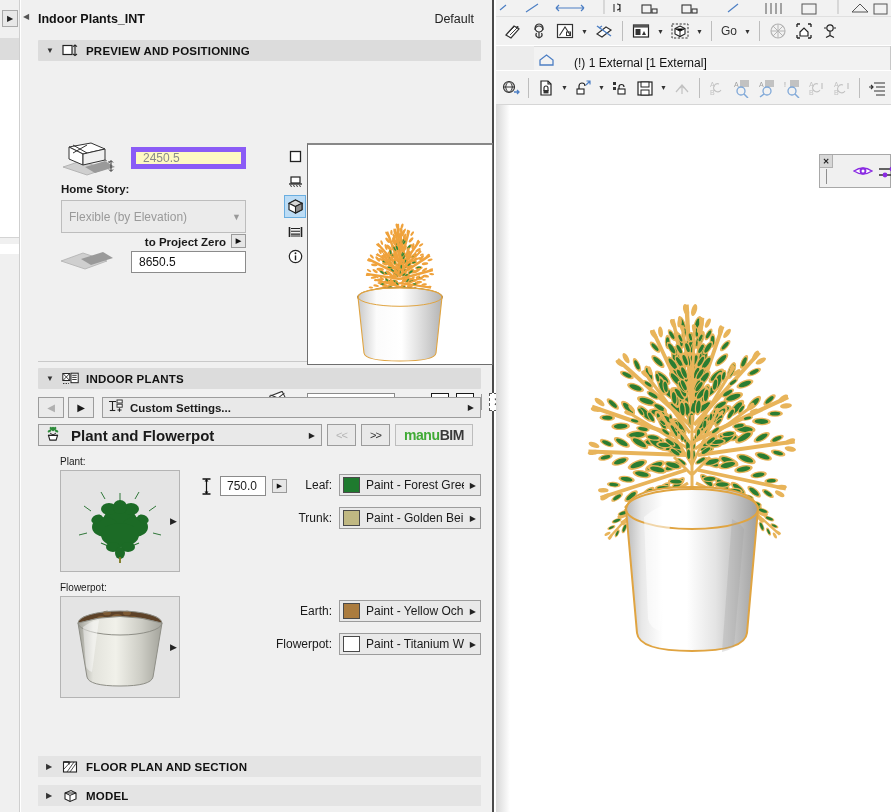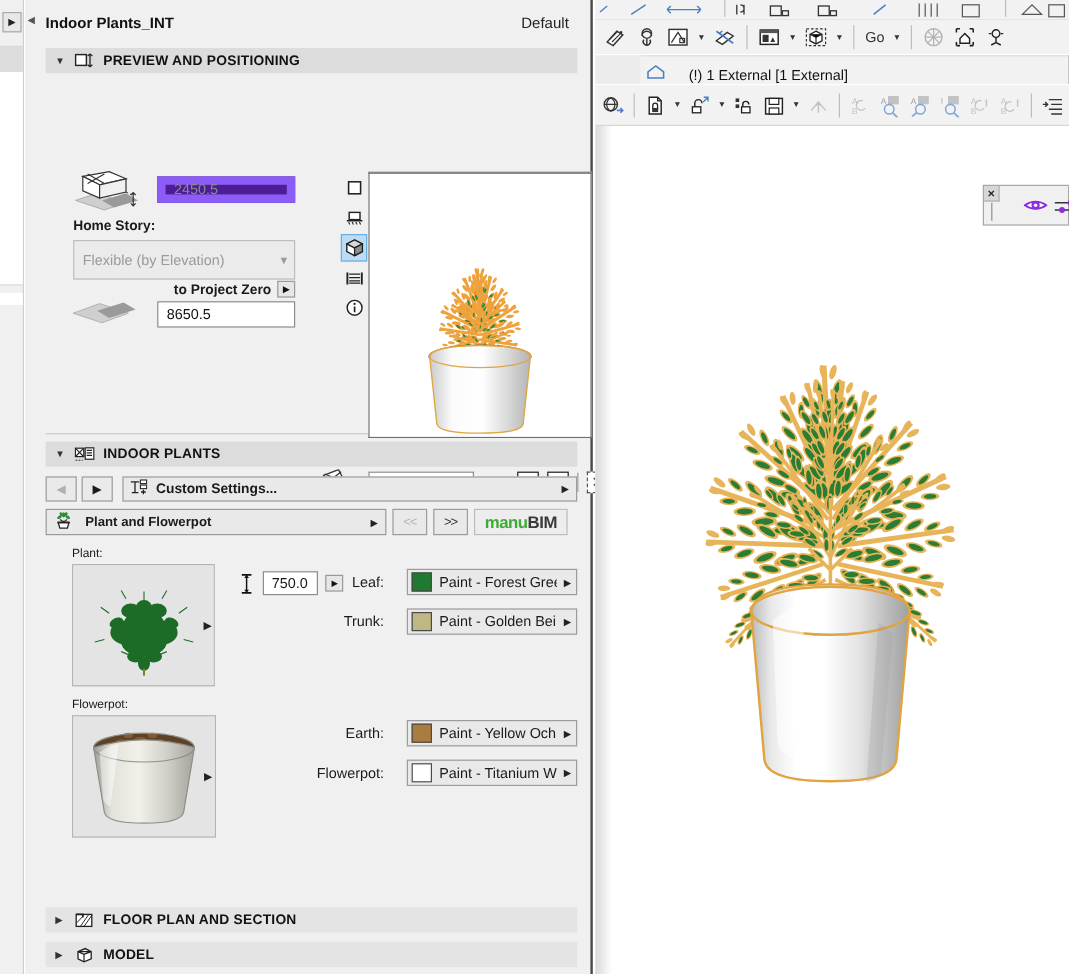--- a/index.html
+++ b/index.html
@@ -64,21 +64,21 @@
   .sec-label { font-weight: bold; font-size: 11.5px; letter-spacing: .2px; color: #111; }
   .sec-icon { width: 17px; height: 15px; display: flex; align-items: center; justify-content: center; }
 
   
   .pp-body { position: relative; height: 300px; }
 
   .elev-icon-1 { position: absolute; left: 40px; top: 80px; width: 62px; height: 36px; }
   .elev-icon-2 { position: absolute; left: 38px; top: 186px; width: 62px; height: 28px; }
 
   .num-field {
-    background: #4c1d95; border: 7px solid #8b5cf6; height: 22px;
+    background: #fef9c3; border: 5px solid #8b5cf6; height: 22px;
     display: flex; align-items: center; padding-left: 7px;
     font-size: 12px; color: #8a8a8a;
   }
   .num-field.editable { background: #fff; border: 1px solid #8b8b8b; color: #111; }
 
   .f-elev { position: absolute; left: 110px; top: 86px; width: 115px; }
   .home-story-lbl { position: absolute; left: 40px; top: 122px; font-weight: bold; font-size: 11.5px; }
   .home-story-sel {
     position: absolute; left: 40px; top: 139px; width: 185px; height: 33px;
     background: #ebebeb; border: 1px solid #bdbdbd; display: flex;
@@ -146,21 +146,21 @@
     flex: 1; height: 21px; background: #e9e9e9; border: 1px solid #9c9c9c;
     display: flex; align-items: center; padding: 0 6px 0 5px; gap: 7px; margin-left: 4px;
   }
   .nav-combo .lbl { font-weight: bold; font-size: 11.5px; flex: 1; }
 
   .obj-row { margin: 6px 11px 0 17px; display: flex; align-items: center; gap: 5px; }
   .obj-combo {
     width: 284px; height: 22px; background: #e9e9e9; border: 1px solid #9c9c9c;
     display: flex; align-items: center; padding: 0 6px 0 6px; gap: 10px;
   }
-  .obj-combo .lbl { font-weight: bold; font-size: 11px; flex: 1; }
+  .obj-combo .lbl { font-weight: bold; font-size: 15px; flex: 1; }
   .pg-btn {
     width: 29px; height: 22px; background: #e9e9e9; border: 1px solid #9c9c9c;
     display: flex; align-items: center; justify-content: center;
     font-size: 11px; letter-spacing: -1px; color: #333;
   }
   .pg-btn.dim { color: #b5b5b5; }
   .brand {
     width: 78px; height: 22px; background: #ededed; border: 1px solid #bdbdbd;
     display: flex; align-items: center; justify-content: center;
     font-weight: bold; font-size: 14px; letter-spacing: -.4px;
@@ -177,21 +177,21 @@
   }
   .param-row { display: flex; align-items: flex-start; margin-left: 39px; }
   .dim-stack { margin-left: 18px; padding-top: 6px; }
   .dim-line { display: flex; align-items: center; gap: 6px; margin-bottom: 12px; }
   .dim-icon { width: 16px; height: 19px; display: flex; align-items: center; justify-content: center; }
   .dim-val {
     width: 46px; height: 20px; background: #fff; border: 1px solid #8b8b8b;
     display: flex; align-items: center; padding-left: 6px; font-size: 12px;
   }
   .mat-stack { margin-left: auto; padding-top: 4px; padding-right: 11px; }
-  .mat-line { display: flex; align-items: center; gap: 19px; margin-bottom: 11px; justify-content: flex-end; }
+  .mat-line { display: flex; align-items: center; gap: 7px; margin-bottom: 11px; justify-content: flex-end; }
   .mat-lbl { font-size: 12px; }
   .mat-combo {
     width: 142px; height: 22px; background: #e9e9e9; border: 1px solid #9c9c9c;
     display: flex; align-items: center; gap: 6px; padding: 0 4px 0 3px;
   }
   .sw { width: 17px; height: 16px; border: 1px solid #4a4a4a; }
   .mat-combo .nm { flex: 1; font-size: 12px; overflow: hidden; white-space: nowrap; }
 
   
   .sec-collapsed { margin: 8px 11px 0 17px; height: 21px; background: #e4e4e4;

